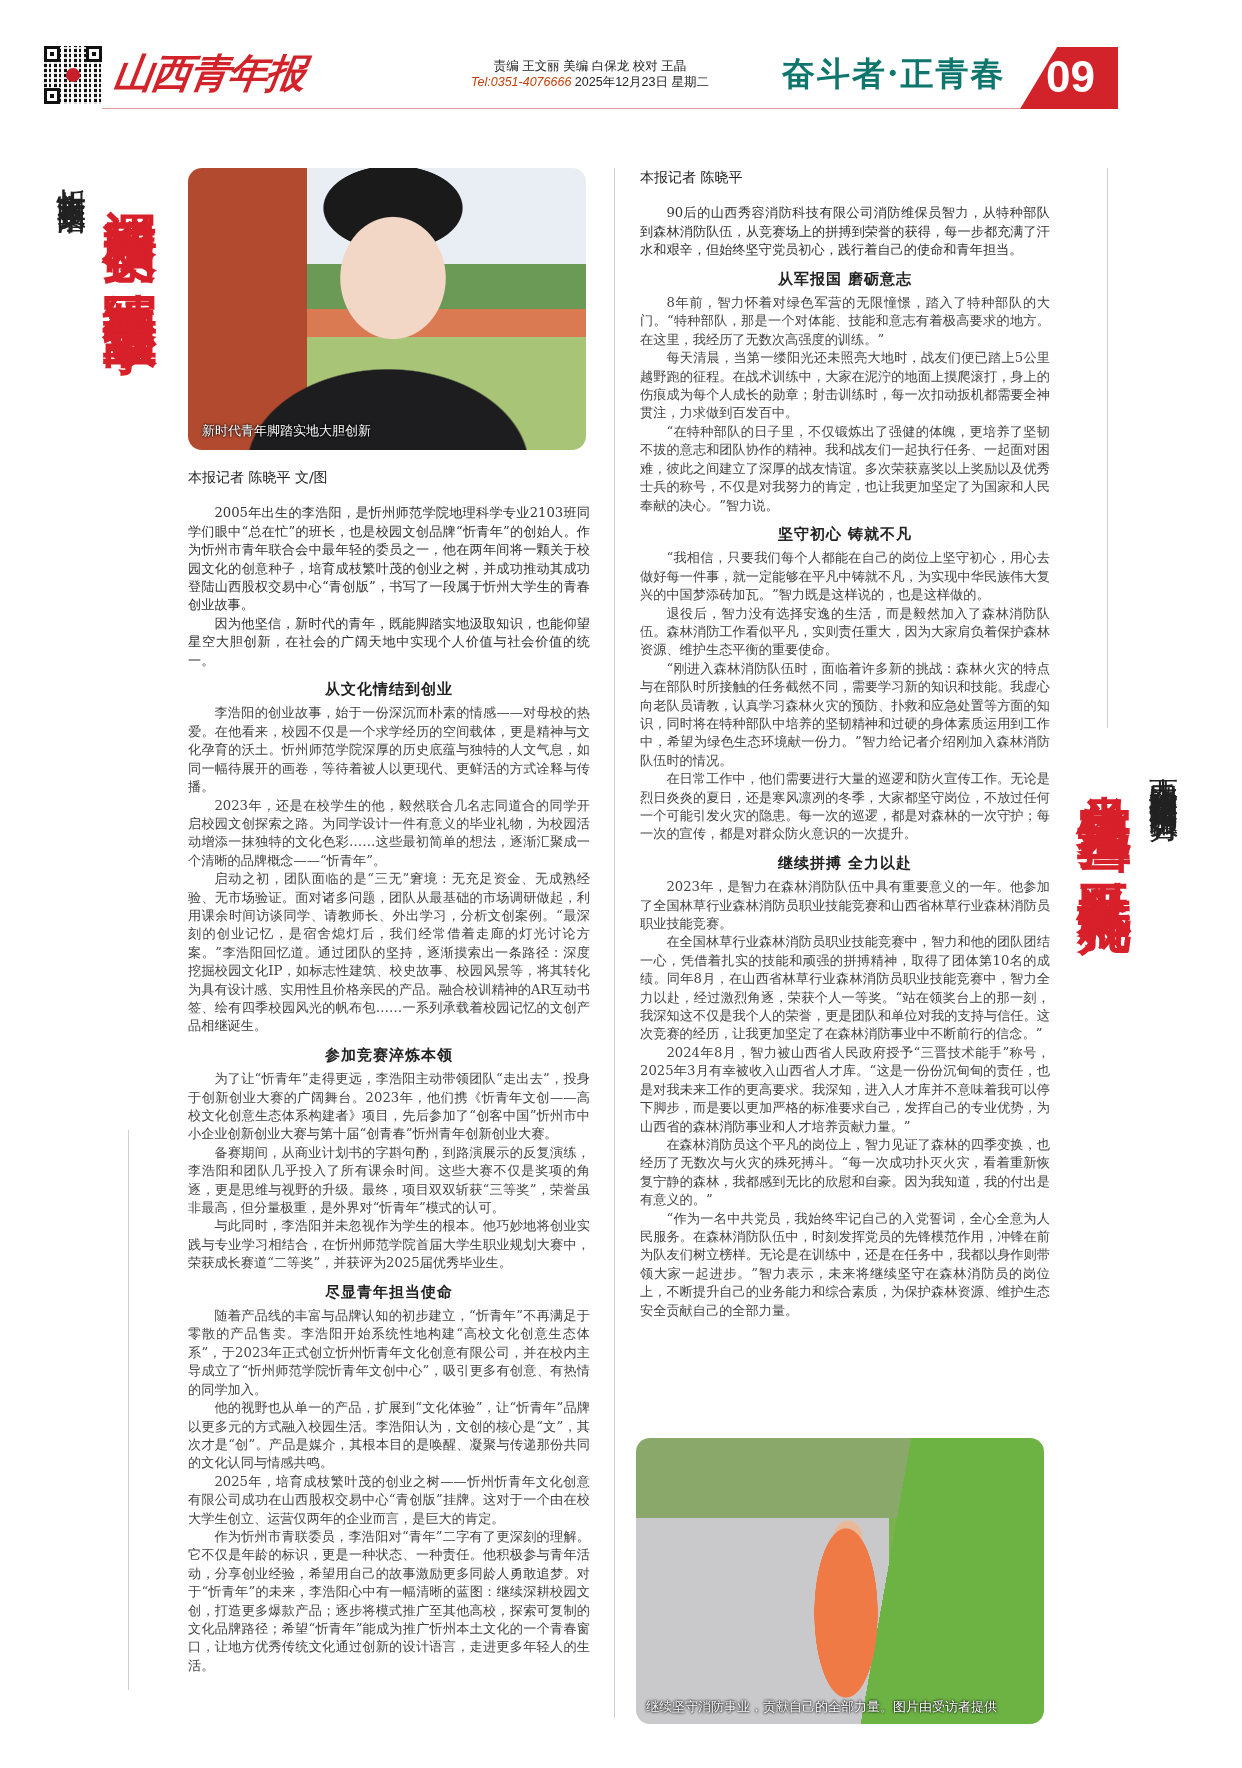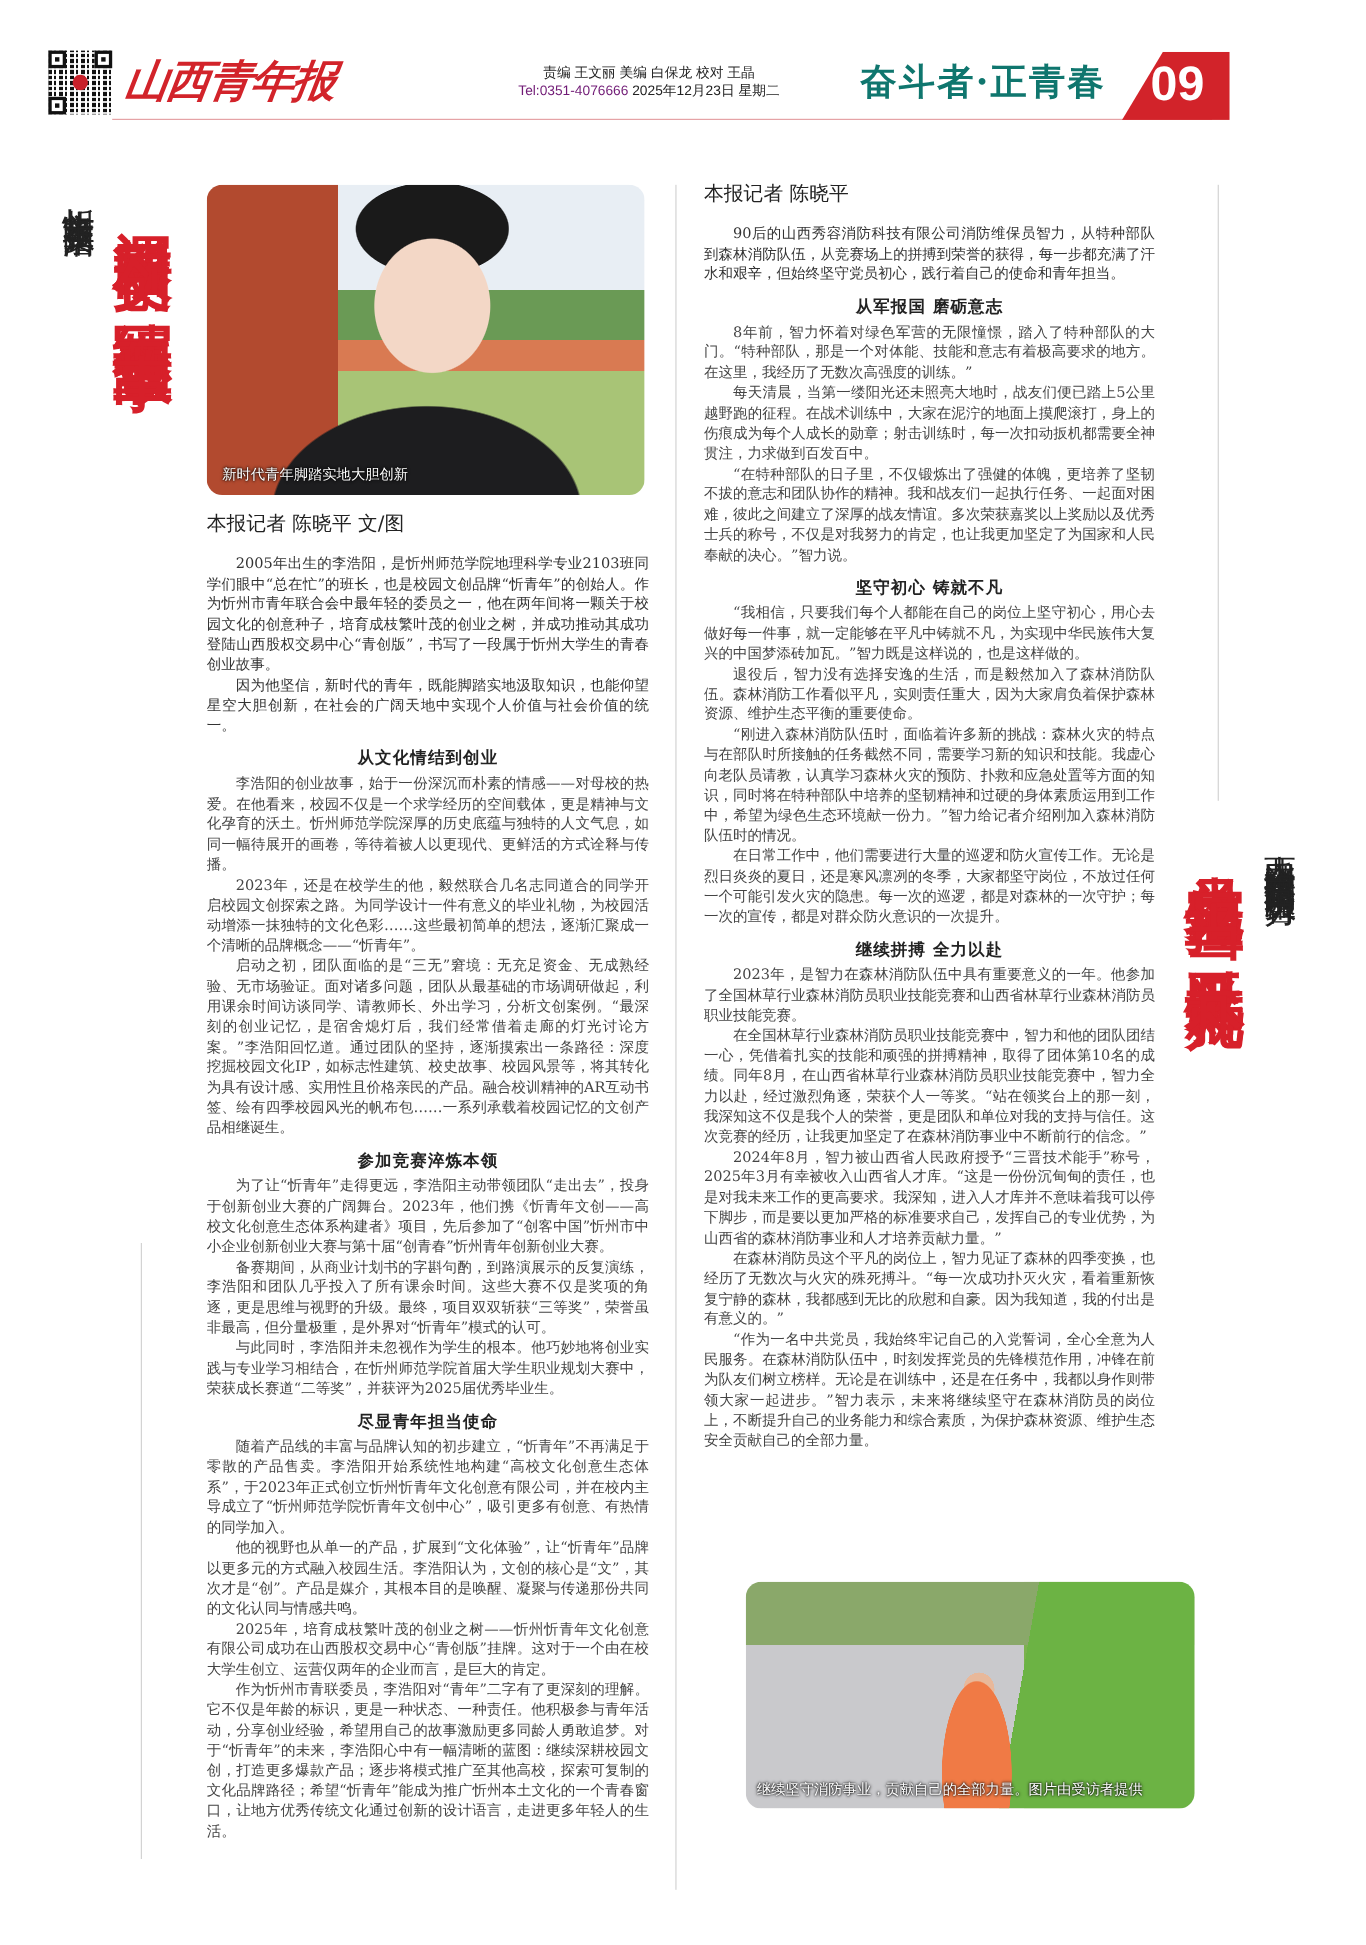--- a/index.html
+++ b/index.html
@@ -12,21 +12,21 @@
       repeating-linear-gradient(90deg, #111 0 3px, #fff 3px 5px, #111 5px 7px, #fff 7px 10px),
       #fff; }
   .qr::before { content:""; position:absolute; inset:0; background:
       repeating-linear-gradient(0deg, rgba(255,255,255,.85) 0 2px, transparent 2px 5px); }
   .qr-corner { position:absolute; width:16px; height:16px; border:3px solid #111; background:#fff; }
   .qr-corner::after { content:""; position:absolute; left:3px; top:3px; width:4px; height:4px; background:#111; }
   .qr-dot { position:absolute; left:22px; top:22px; width:14px; height:14px; border-radius:50%; background:#c8202a; }
   .logo { position: absolute; left: 114px; top: 46px; font-family: "DejaVu Serif", serif; font-style: italic;
       font-size: 40px; color: #d2232a; letter-spacing: -2px; font-weight: bold; transform: skewX(-8deg); }
   .credits { position: absolute; left: 470px; top: 58px; width: 240px; text-align: center; font-family: "Liberation Sans", sans-serif; font-size: 12.5px; color: #222; line-height: 16px; }
-  .credits .tel { color: #701a75; }
+  .credits .tel { color: #c2410c; font-style: italic; }
   .credits .row2 { white-space: nowrap; }
   .section-title { position: absolute; left: 782px; top: 52px; font-family: "DejaVu Serif", serif; font-weight: bold; font-size: 33px; color: #0f766e; letter-spacing: 2px; }
   .rule { position: absolute; left: 102px; top: 108px; width: 1000px; height: 1px; background: #e39a9d; }
   .page-badge { position: absolute; left: 1020px; top: 47px; width: 98px; height: 62px; background: #d2232a;
       clip-path: polygon(38% 0, 100% 0, 100% 100%, 0 100%); }
   .page-num { position: absolute; left: 1046px; top: 46px; width: 72px; text-align: left; font-family: "Liberation Sans", sans-serif; font-weight: bold; font-size: 44px; color: #fff; line-height: 62px; }
 
   
   .vtitle { position: absolute; writing-mode: vertical-rl; text-orientation: upright; }
   .left-sub { left: 54px; top: 166px; font-family: "DejaVu Serif", serif; font-size: 29px; color: #222; letter-spacing: 2px; line-height: 36px; }
@@ -39,36 +39,36 @@
   
   .photo { position: absolute; border-radius: 14px; overflow: hidden; }
   .photo-left { left: 188px; top: 168px; width: 398px; height: 282px;
       background:
         radial-gradient(ellipse 95px 110px at 205px 110px, #f3d7c6 0 55%, transparent 56%),
         radial-gradient(ellipse 115px 70px at 205px 40px, #1a1a1a 0 60%, transparent 61%),
         radial-gradient(ellipse 200px 140px at 200px 300px, #1d1d1f 0 70%, transparent 71%),
         linear-gradient(180deg, transparent 0 40%, transparent 40%),
         linear-gradient(90deg, #b24a2f 0 30%, transparent 30%),
         linear-gradient(180deg, #e8eef4 0 34%, #6a9a55 34% 50%, #d97a52 50% 60%, #a8c476 60% 100%); }
-  .photo-right { left: 678px; top: 1438px; width: 408px; height: 206px;
+  .photo-right { left: 636px; top: 1438px; width: 408px; height: 286px;
       background:
         radial-gradient(ellipse 45px 120px at 210px 175px, #f07a45 0 70%, transparent 71%),
         radial-gradient(ellipse 20px 22px at 212px 98px, #e8b89a 0 70%, transparent 71%),
         linear-gradient(100deg, transparent 0 60%, #6cb344 60% 100%),
         linear-gradient(180deg, #8aa86a 0 28%, transparent 28%),
         linear-gradient(90deg, #c9c9cc 0 62%, #7bb24e 62% 100%); }
   .photo-caption { position: absolute; font-family: "DejaVu Sans", sans-serif; font-size: 13px; color: #fff; text-shadow: 0 0 2px #000, 0 0 3px #000; white-space: nowrap; }
   .cap-left { left: 14px; bottom: 10px; }
   .cap-right { left: 10px; bottom: 8px; }
 
   
   .article { position: absolute; font-size: 13.2px; line-height: 18.4px; color: #444; text-align: justify; }
   .article p { text-indent: 2em; margin: 0; }
   .article h3 { font-family: "DejaVu Sans", sans-serif; font-weight: bold; font-size: 15px; color: #222; text-align: center; margin: 10px 0 6px; letter-spacing: 1px; }
-  .byline { font-family: "DejaVu Sans", sans-serif; font-size: 18px; color: #222; margin-bottom: 18px; text-indent: 0 !important; }
+  .byline { font-family: "DejaVu Sans", sans-serif; font-size: 14px; color: #222; margin-bottom: 18px; text-indent: 0 !important; }
   .lead { color: #333; }
   .art-left { left: 188px; top: 468px; width: 402px; }
   .art-right { left: 640px; top: 168px; width: 410px; }
 </style>
 </head>
 <body>
 
 <div class="masthead">
   <div class="qr">
     <div class="qr-corner" style="left:0;top:0"></div>

